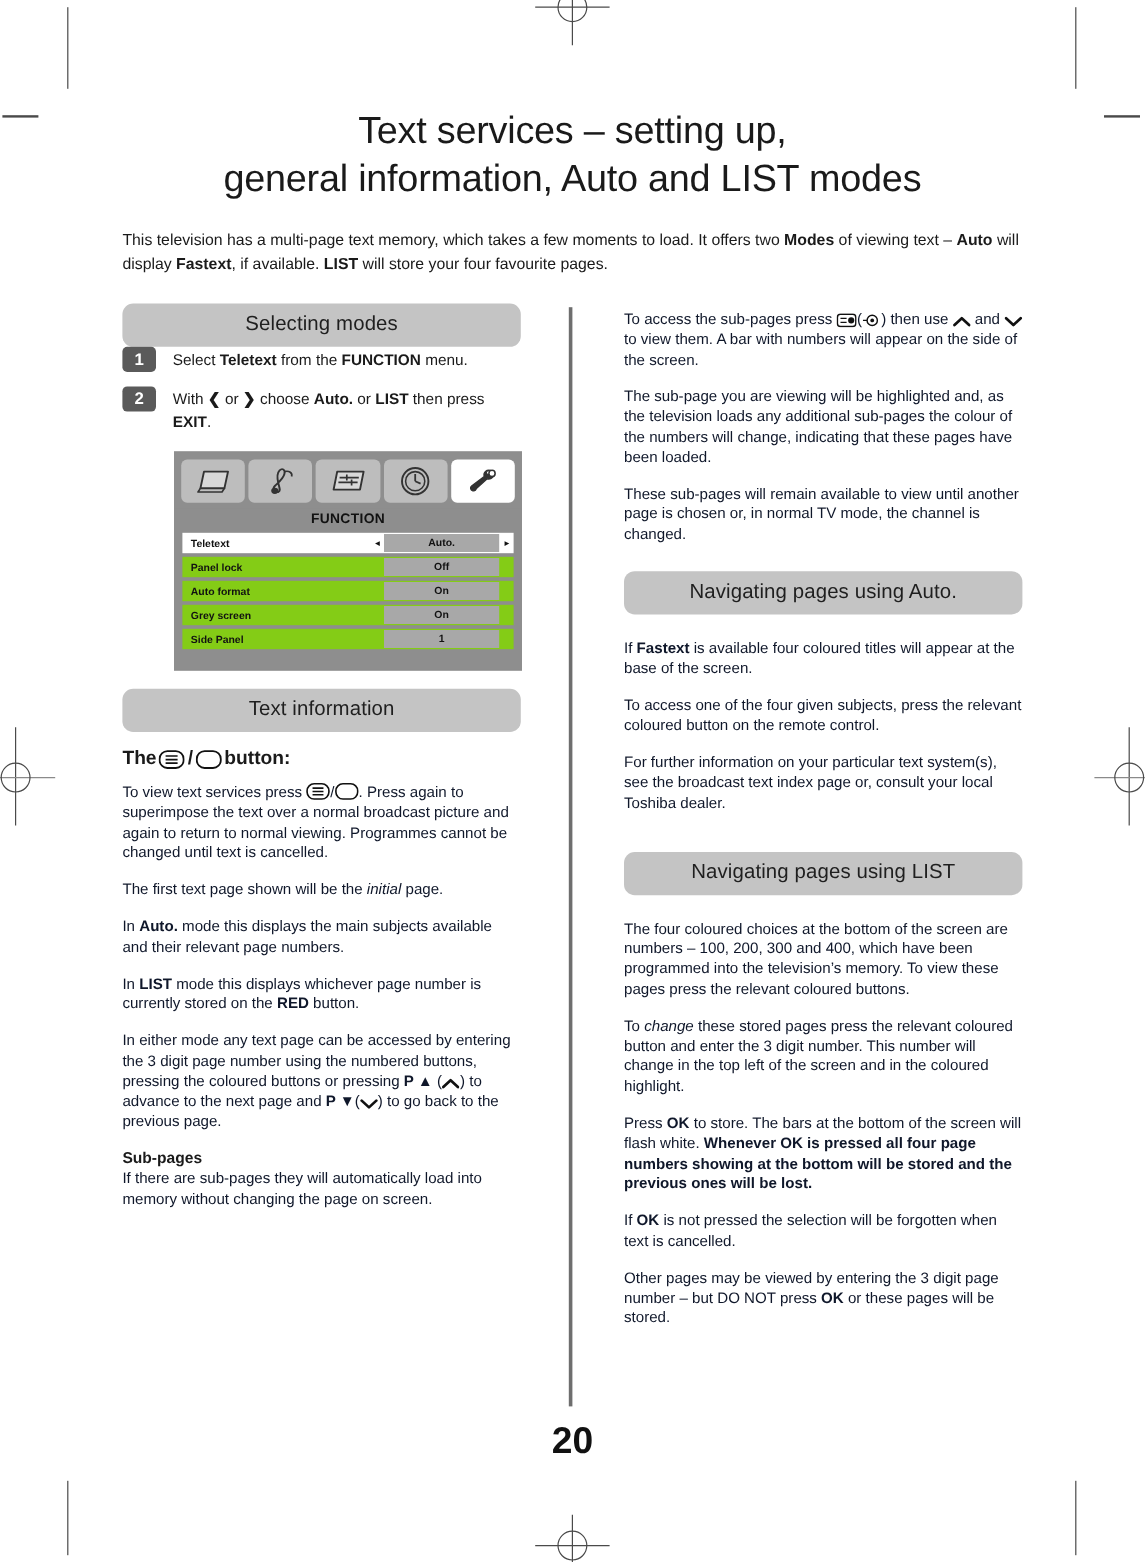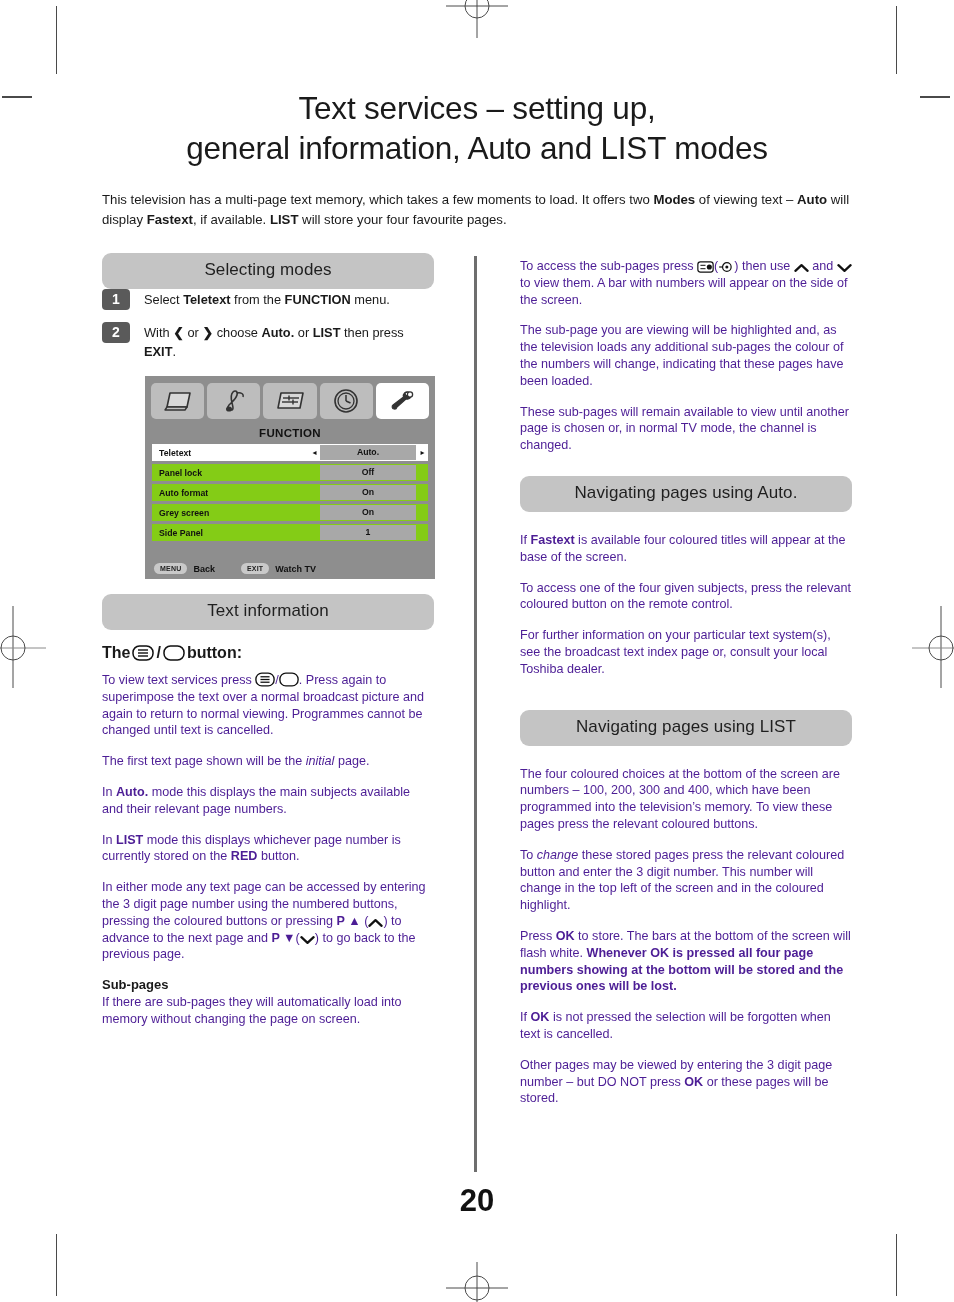--- a/index.html
+++ b/index.html
@@ -87,21 +87,21 @@
     color: #1f1f1f;
     padding: 7px 8px 9px 8px;
     letter-spacing: 0.1px;
   }
 
   
   p.body {
     font-size: 12.6px;
     line-height: 16.8px;
     margin: 0 0 14px 0;
-    color: #4c1d95;
+    color: #0f172a;
   }
   p.body b { font-weight: bold; }
   p.body i { font-style: italic; }
 
   .note-italic {
     font-size: 12.6px;
     line-height: 17.5px;
     font-style: italic;
     text-align: center;
     margin: 18px 10px 16px 10px;
@@ -394,26 +394,20 @@
         </div>
         <div class="tv-row">
           <div class="tv-row-label">Side Panel</div>
           <div class="tv-arrow blank">◂</div>
           <div class="tv-row-value">1</div>
           <div class="tv-arrow blank">▸</div>
         </div>
         <div class="tv-spacer"></div>
       </div>
 
-      <div class="tv-footer">
-        <div class="tv-key">MENU</div>
-        <div class="tv-footer-label">Back</div>
-        <div class="tv-key">EXIT</div>
-        <div class="tv-footer-label">Watch TV</div>
-      </div>
     </div>
 
     <div class="pill" style="margin-top:16px;">Text information</div>
 
     <div class="btn-head">
       <span>The</span>
       <span class="ic">
         <svg width="22" height="16" viewBox="0 0 22 16">
           <rect x="1" y="1" width="20" height="14" rx="6.5" fill="none" stroke="#111" stroke-width="1.5"></rect>
           <line x1="6" y1="5" x2="16" y2="5" stroke="#111" stroke-width="1.4"></line>

